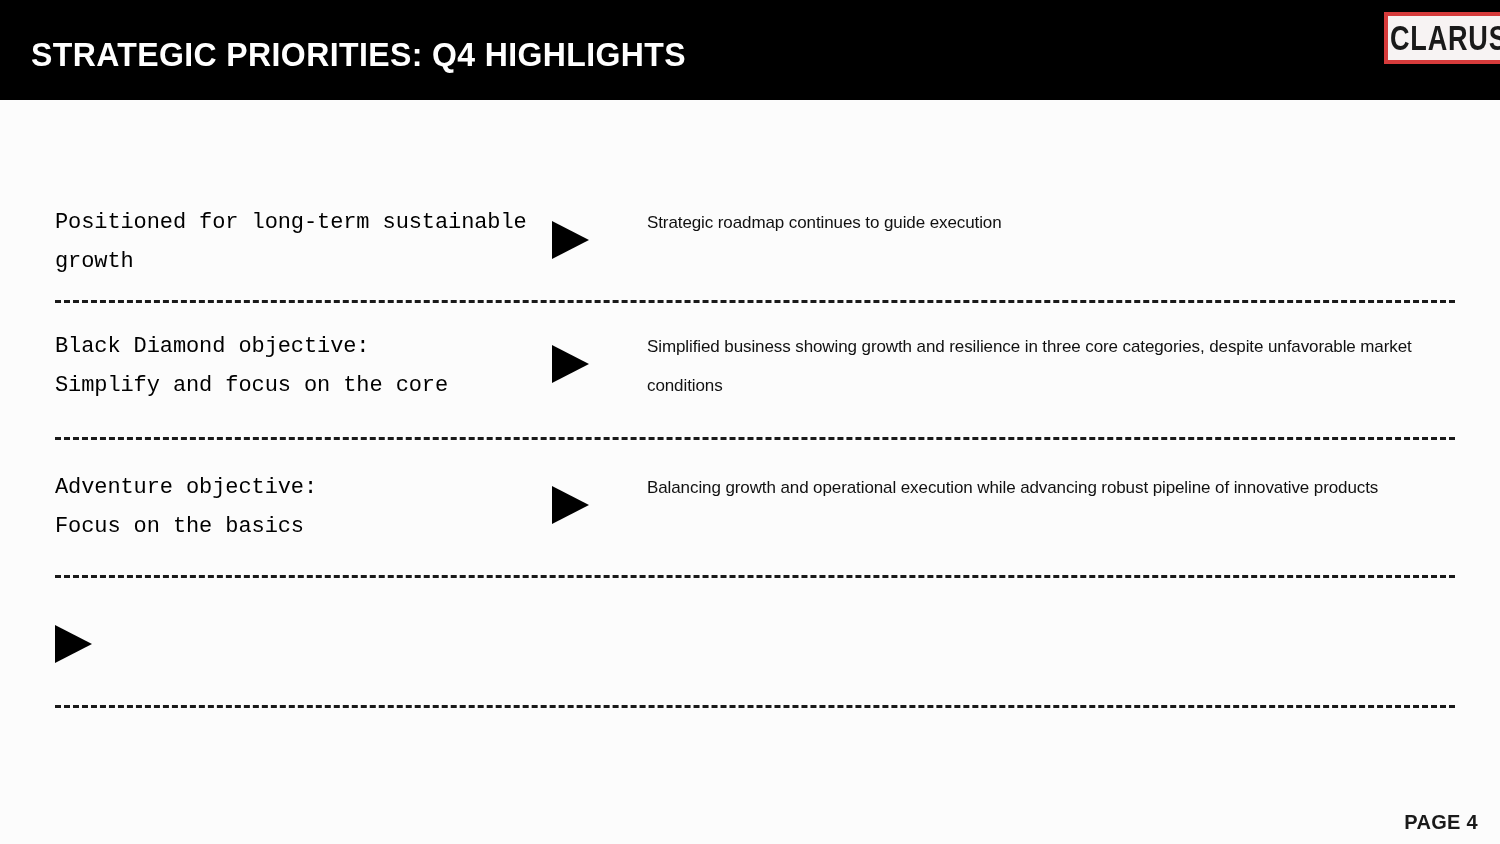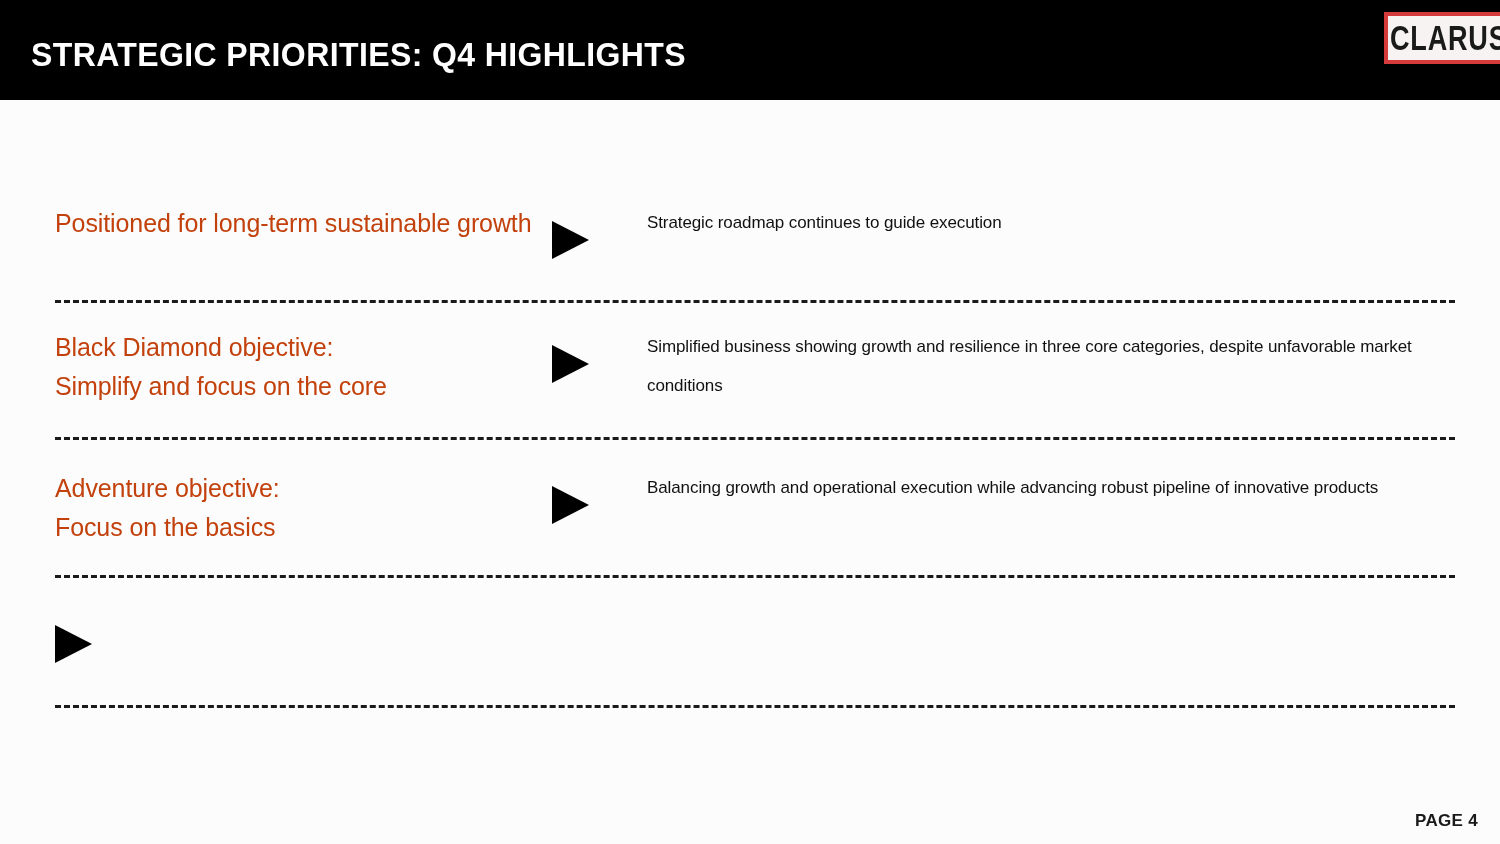--- a/index.html
+++ b/index.html
@@ -82,24 +82,24 @@
     position: absolute;
     left: 55px;
     width: 1400px;
     display: flex;
     flex-direction: row;
     align-items: flex-start;
   }
   .row-left {
     width: 497px;
     flex: 0 0 497px;
-    font-size: 25px;
+    font-size: 22px;
     line-height: 38.5px;
-    color: #c2410c;
-    font-family: Liberation Sans, sans-serif;
+    color: #000000;
+    font-family: Liberation Mono, monospace;
     letter-spacing: -0.1px;
   }
   .row-marker {
     width: 95px;
     flex: 0 0 95px;
     display: flex;
     justify-content: flex-start;
     align-items: flex-start;
     padding-top: 8px;
   }
@@ -145,21 +145,21 @@
   .div-3 { top: 575px; }
   .div-4 { top: 705px; }
 
   
   .page-number {
     position: absolute;
     right: 22px;
     top: 811px;
     font-family: "Liberation Sans", sans-serif;
     font-weight: bold;
-    font-size: 17px;
+    font-size: 20px;
     letter-spacing: 0.3px;
     color: #1a1a1a;
   }
 </style>
 </head>
 <body>
 
 <div class="slide">
 
   <div class="header-bar">

